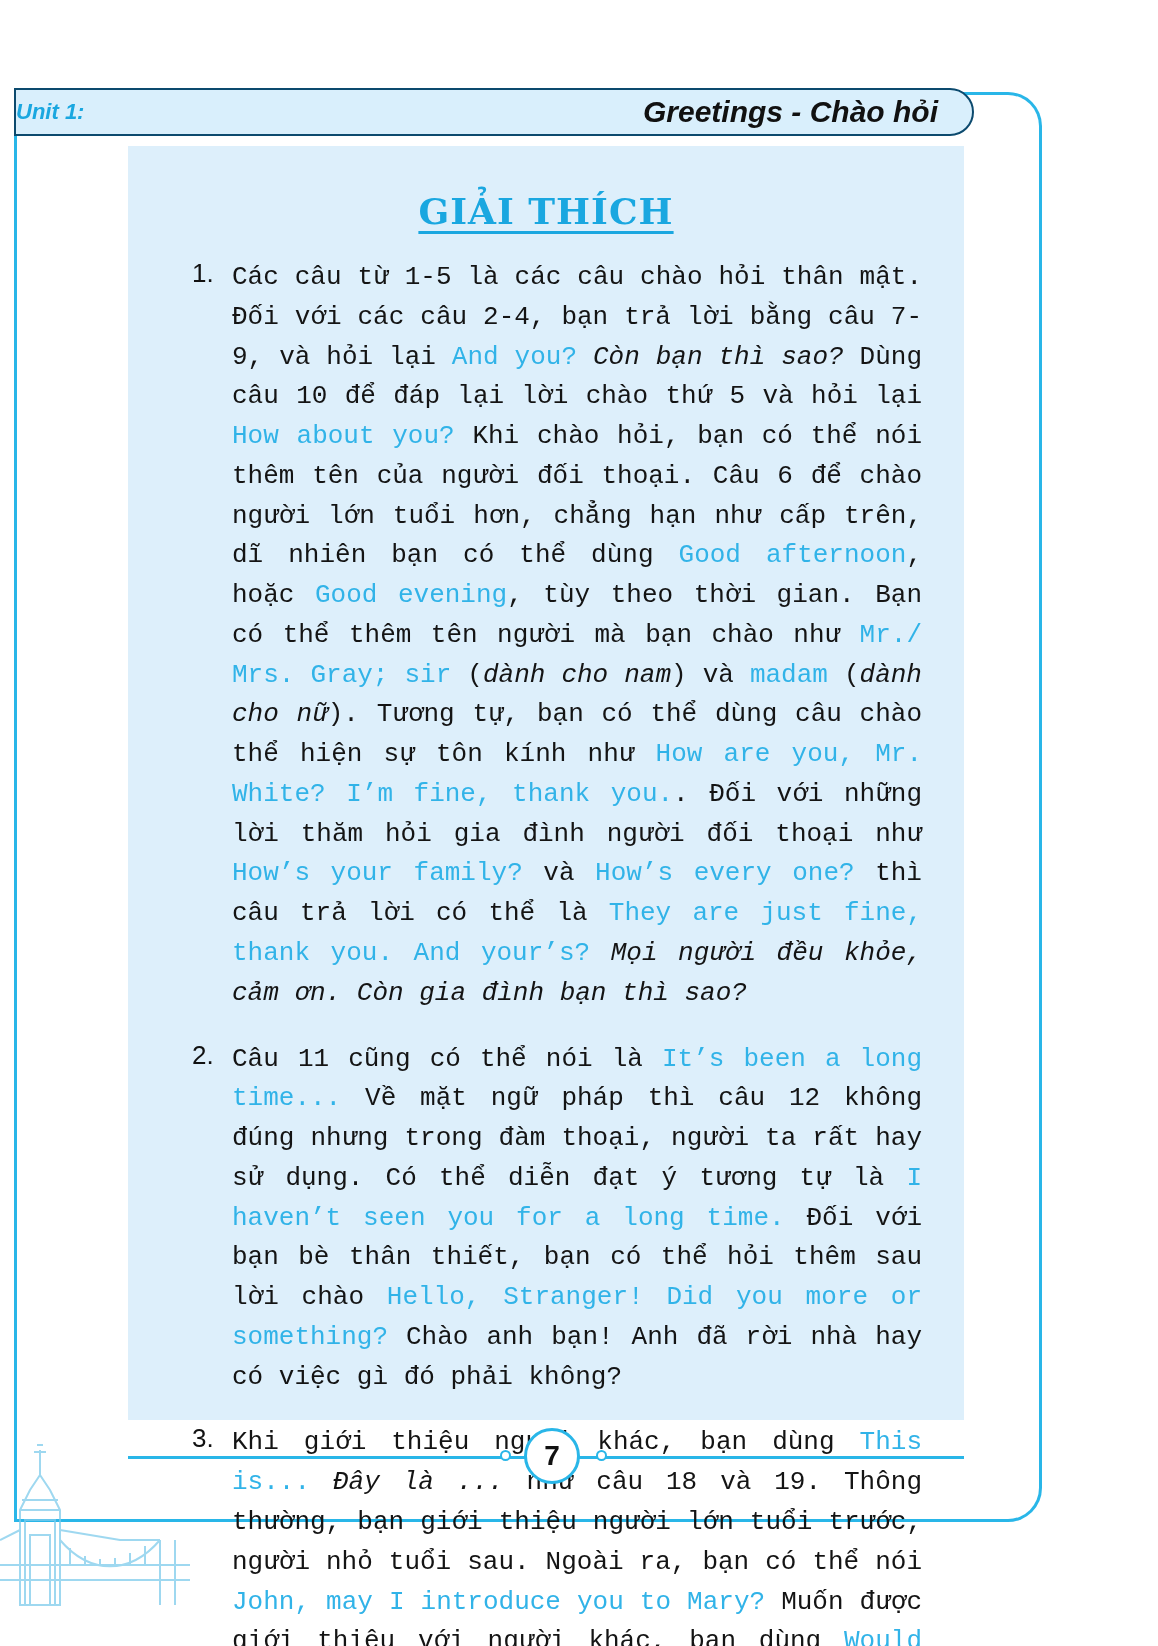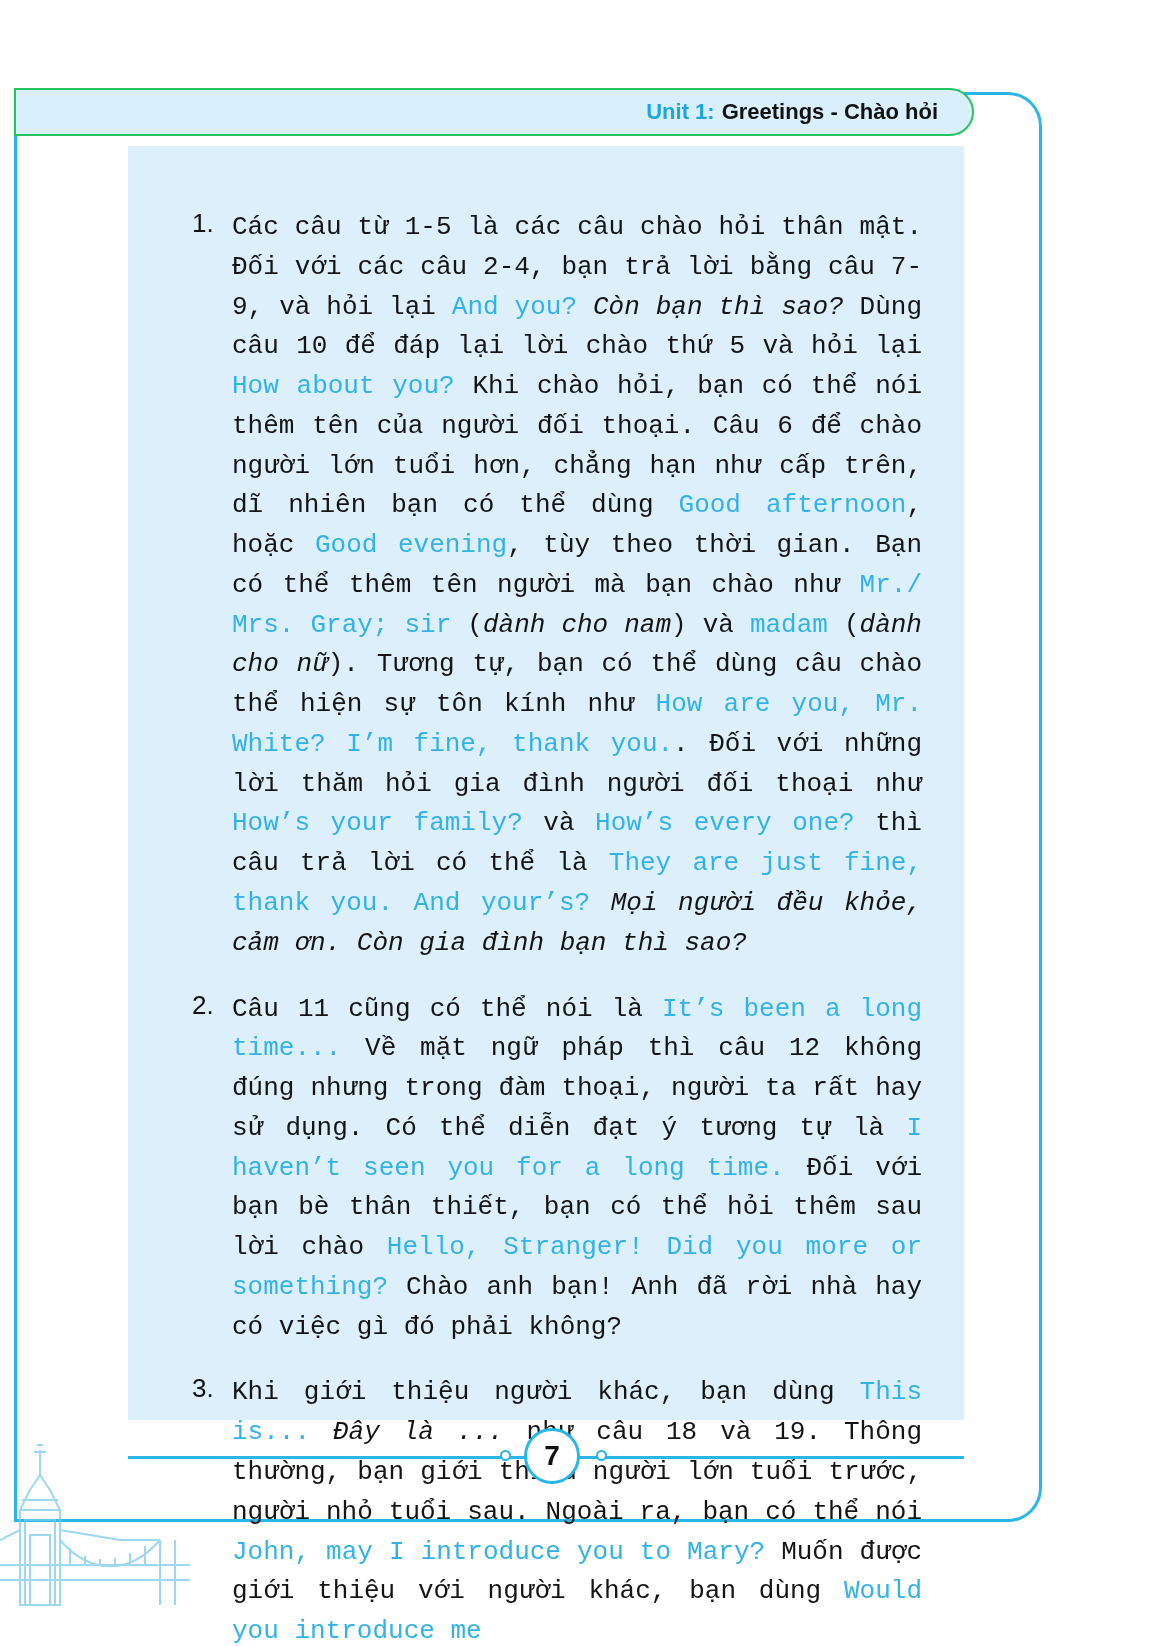--- a/index.html
+++ b/index.html
@@ -37,38 +37,39 @@
   }
 
   
   .header-tab {
     position: absolute;
     left: 14px;
     top: 88px;
     width: 960px;
     height: 48px;
     background: #d9effc;
-    border: 2px solid #22c55e;
+    border: 2px solid #0c4a6e;
     border-radius: 0 26px 26px 0;
     box-sizing: border-box;
     display: flex;
     align-items: center;
-    justify-content: flex-end;
+    justify-content: space-between;
     padding-right: 34px;
+    font-style: italic;
   }
   .header-tab .unit {
     color: #1aa7e0;
     font-weight: bold;
     font-size: 22px;
     margin-right: 7px;
   }
   .header-tab .title {
     color: #111111;
     font-weight: bold;
-    font-size: 22px;
+    font-size: 30px;
   }
 
   
   .content-panel {
     position: absolute;
     left: 128px;
     top: 146px;
     width: 836px;
     height: 1274px;
     background: #ddeffb;
@@ -171,20 +172,21 @@
 
 <div class="frame-left-line"></div>
 <div class="page-frame"></div>
 
 <div class="header-tab">
   <span class="unit">Unit 1:</span>
   <span class="title">Greetings - Chào hỏi</span>
 </div>
 
 <div class="content-panel">
+  <div class="section-title">GIẢI THÍCH</div>
   <ol class="list" id="explain-list">
       <li>
         <span class="num">1.</span>
         <p class="para"><span>Các câu từ 1-5 là các câu chào hỏi thân mật. Đối với các câu 2-4, bạn trả lời bằng câu 7-9, và hỏi lại </span><span class="en">And you?</span><span> </span><span class="vi-it">Còn bạn thì sao?</span><span> Dùng câu 10 để đáp lại lời chào thứ 5 và hỏi lại </span><span class="en">How about you?</span><span> Khi chào hỏi, bạn có thể nói thêm tên của người đối thoại. Câu 6 để chào người lớn tuổi hơn, chẳng hạn như cấp trên, dĩ nhiên bạn có thể dùng </span><span class="en">Good afternoon</span><span>, hoặc </span><span class="en">Good evening</span><span>, tùy theo thời gian. Bạn có thể thêm tên người mà bạn chào như </span><span class="en">Mr./ Mrs. Gray; sir</span><span> (</span><span class="vi-it">dành cho nam</span><span>) và </span><span class="en">madam</span><span> (</span><span class="vi-it">dành cho nữ</span><span>). Tương tự, bạn có thể dùng câu chào thể hiện sự tôn kính như </span><span class="en">How are you, Mr. White? I’m fine, thank you.</span><span>. Đối với những lời thăm hỏi gia đình người đối thoại như </span><span class="en">How’s your family?</span><span> và </span><span class="en">How’s every one?</span><span> thì câu trả lời có thể là </span><span class="en">They are just fine, thank you. And your’s?</span><span> </span><span class="vi-it">Mọi người đều khỏe, cảm ơn. Còn gia đình bạn thì sao?</span></p>
       </li>
       <li>
         <span class="num">2.</span>
         <p class="para"><span>Câu 11 cũng có thể nói là </span><span class="en">It’s been a long time...</span><span> Về mặt ngữ pháp thì câu 12 không đúng nhưng trong đàm thoại, người ta rất hay sử dụng. Có thể diễn đạt ý tương tự là </span><span class="en">I haven’t seen you for a long time.</span><span> Đối với bạn bè thân thiết, bạn có thể hỏi thêm sau lời chào </span><span class="en">Hello, Stranger! Did you more or something?</span><span> Chào anh bạn! Anh đã rời nhà hay có việc gì đó phải không?</span></p>
       </li>
       <li>

